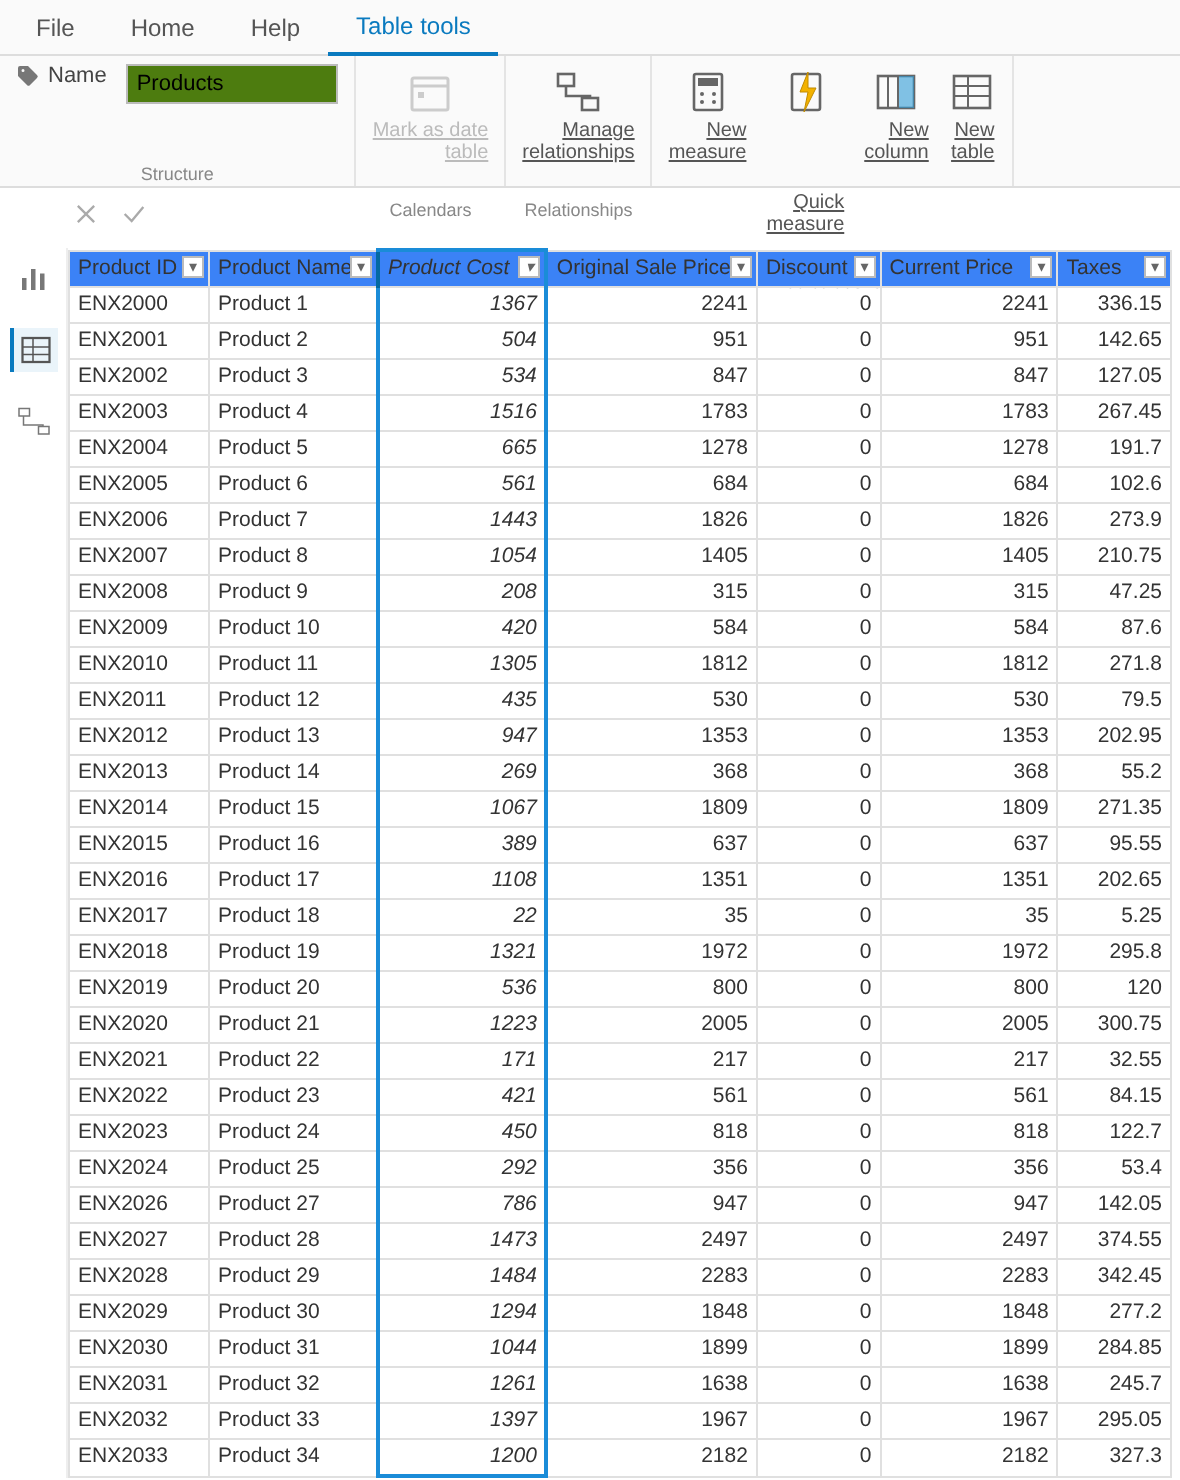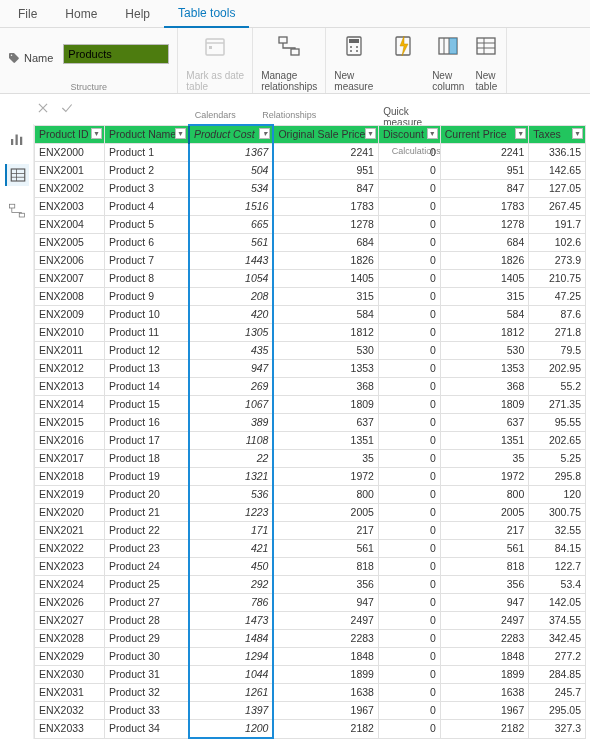--- a/index.html
+++ b/index.html
@@ -12,41 +12,41 @@
 
   
   .ribbon-body { display: flex; border-bottom: 1px solid #ddd; height: 66px; background:#fafafa; }
   .ribbon-group { display: flex; flex-direction: column; justify-content: space-between; padding: 4px 8px 1px 8px; border-right: 1px solid #e4e4e4; height:100%; }
   .ribbon-group-label { font-size: 9px; color: #888; text-align: center; margin-top:18px; }
   .ribbon-group-content { display: flex; align-items: flex-start; gap: 10px; flex:1; }
 
   .name-label { font-size:11px; color:#444; display:flex; align-items:center; gap:4px; }
   .name-input { border:1px solid #bbb; height:20px; width:106px; padding:2px 4px; font-size:11px; background:#4d7c0f;}
 
-  .rbutton { display:flex; flex-direction:column; align-items:center; gap:12px; font-size:10px; color:#555; text-align:left; line-height:1.1; cursor:pointer; padding-top:2px;}
+  .rbutton { display:flex; flex-direction:column; align-items:center; gap:2px; font-size:10px; color:#555; text-align:right; line-height:1.1; cursor:pointer; padding-top:2px;text-decoration:underline;}
   .rbutton.disabled { color:#bbb; }
   .ricon { width:24px; height:24px; display:flex; align-items:center; justify-content:center; }
   .ricon svg { width:24px; height:24px; }
 
   
   .small-toolbar { display:flex; align-items:center; height:30px; padding-left:36px; border-bottom:1px solid transparent; gap:10px;}
   .small-toolbar svg { width:14px; height:14px; }
 
   
   .workspace { display:flex; }
   .left-rail { width:34px; display:flex; flex-direction:column; align-items:center; padding-top:4px; gap:14px; border-right:1px solid #eee;}
   .rail-item { width:24px; height:22px; display:flex; align-items:center; justify-content:center; cursor:pointer;}
   .rail-item.active { border-left:2px solid #0a7abf; background:#eaf4fa;}
   .rail-item svg { width:18px; height:18px; }
 
   
   .table-wrap { flex:1; overflow:auto; }
   table { border-collapse: collapse; width: 552px; table-layout: fixed; font-size:10.5px; }
   th, td { border: 1px solid #e0e0e0; padding: 2px 4px; height:17px; line-height:13px; white-space:nowrap; overflow:hidden; }
-  th { background:#22c55e; font-weight:normal; text-align:left; position:relative; color:#333; font-size:10.5px;margin-left:34px;}
+  th { background:#3b82f6; font-weight:normal; text-align:left; position:relative; color:#333; font-size:10.5px;margin-left:34px;}
   th .hname { display:inline-block; }
   th .drop { position:absolute; right:2px; top:2px; width:11px; height:11px; border:1px solid #bbb; background:#fff; font-size:8px; line-height:9px; text-align:center; color:#666;}
   th.sel, td.sel { font-style: italic; }
   th.sel { border-left:2px solid #0369a1; border-right:2px solid #1a8cd8; border-top:2px solid #1a8cd8; }
   td.sel { border-left:2px solid #1a8cd8; border-right:2px solid #1a8cd8;margin-left:12px; }
   tr:last-child td.sel { border-bottom:2px solid #1a8cd8; }
   td.num { text-align:right; }
   col.c-id   { width:68px; }
   col.c-name { width:82px; }
   col.c-cost { width:82px; }
@@ -61,21 +61,21 @@
 <div class="ribbon-tabs">
   <div class="ribbon-tab">File</div>
   <div class="ribbon-tab">Home</div>
   <div class="ribbon-tab">Help</div>
   <div class="ribbon-tab active">Table tools</div>
 </div>
 
 <div class="ribbon-body">
 
   <div class="ribbon-group" style="min-width:170px;">
-    <div class="ribbon-group-content" style="align-items:flex-end;">
+    <div class="ribbon-group-content" style="align-items:flex-start;">
       <span class="name-label">
         <svg viewBox="0 0 24 24" width="12" height="12">
             <path fill="#777" d="M21 11l-9-9H4a2 2 0 0 0-2 2v8l9 9a2 2 0 0 0 3 0l7-7a2 2 0 0 0 0-3zM7 8a1.5 1.5 0 1 1 0-3 1.5 1.5 0 0 1 0 3z"></path>
           </svg>
         <span>Name</span>
       </span>
       <input class="name-input" value="Products" style="">
     </div>
     <div class="ribbon-group-label">Structure</div>
   </div>

